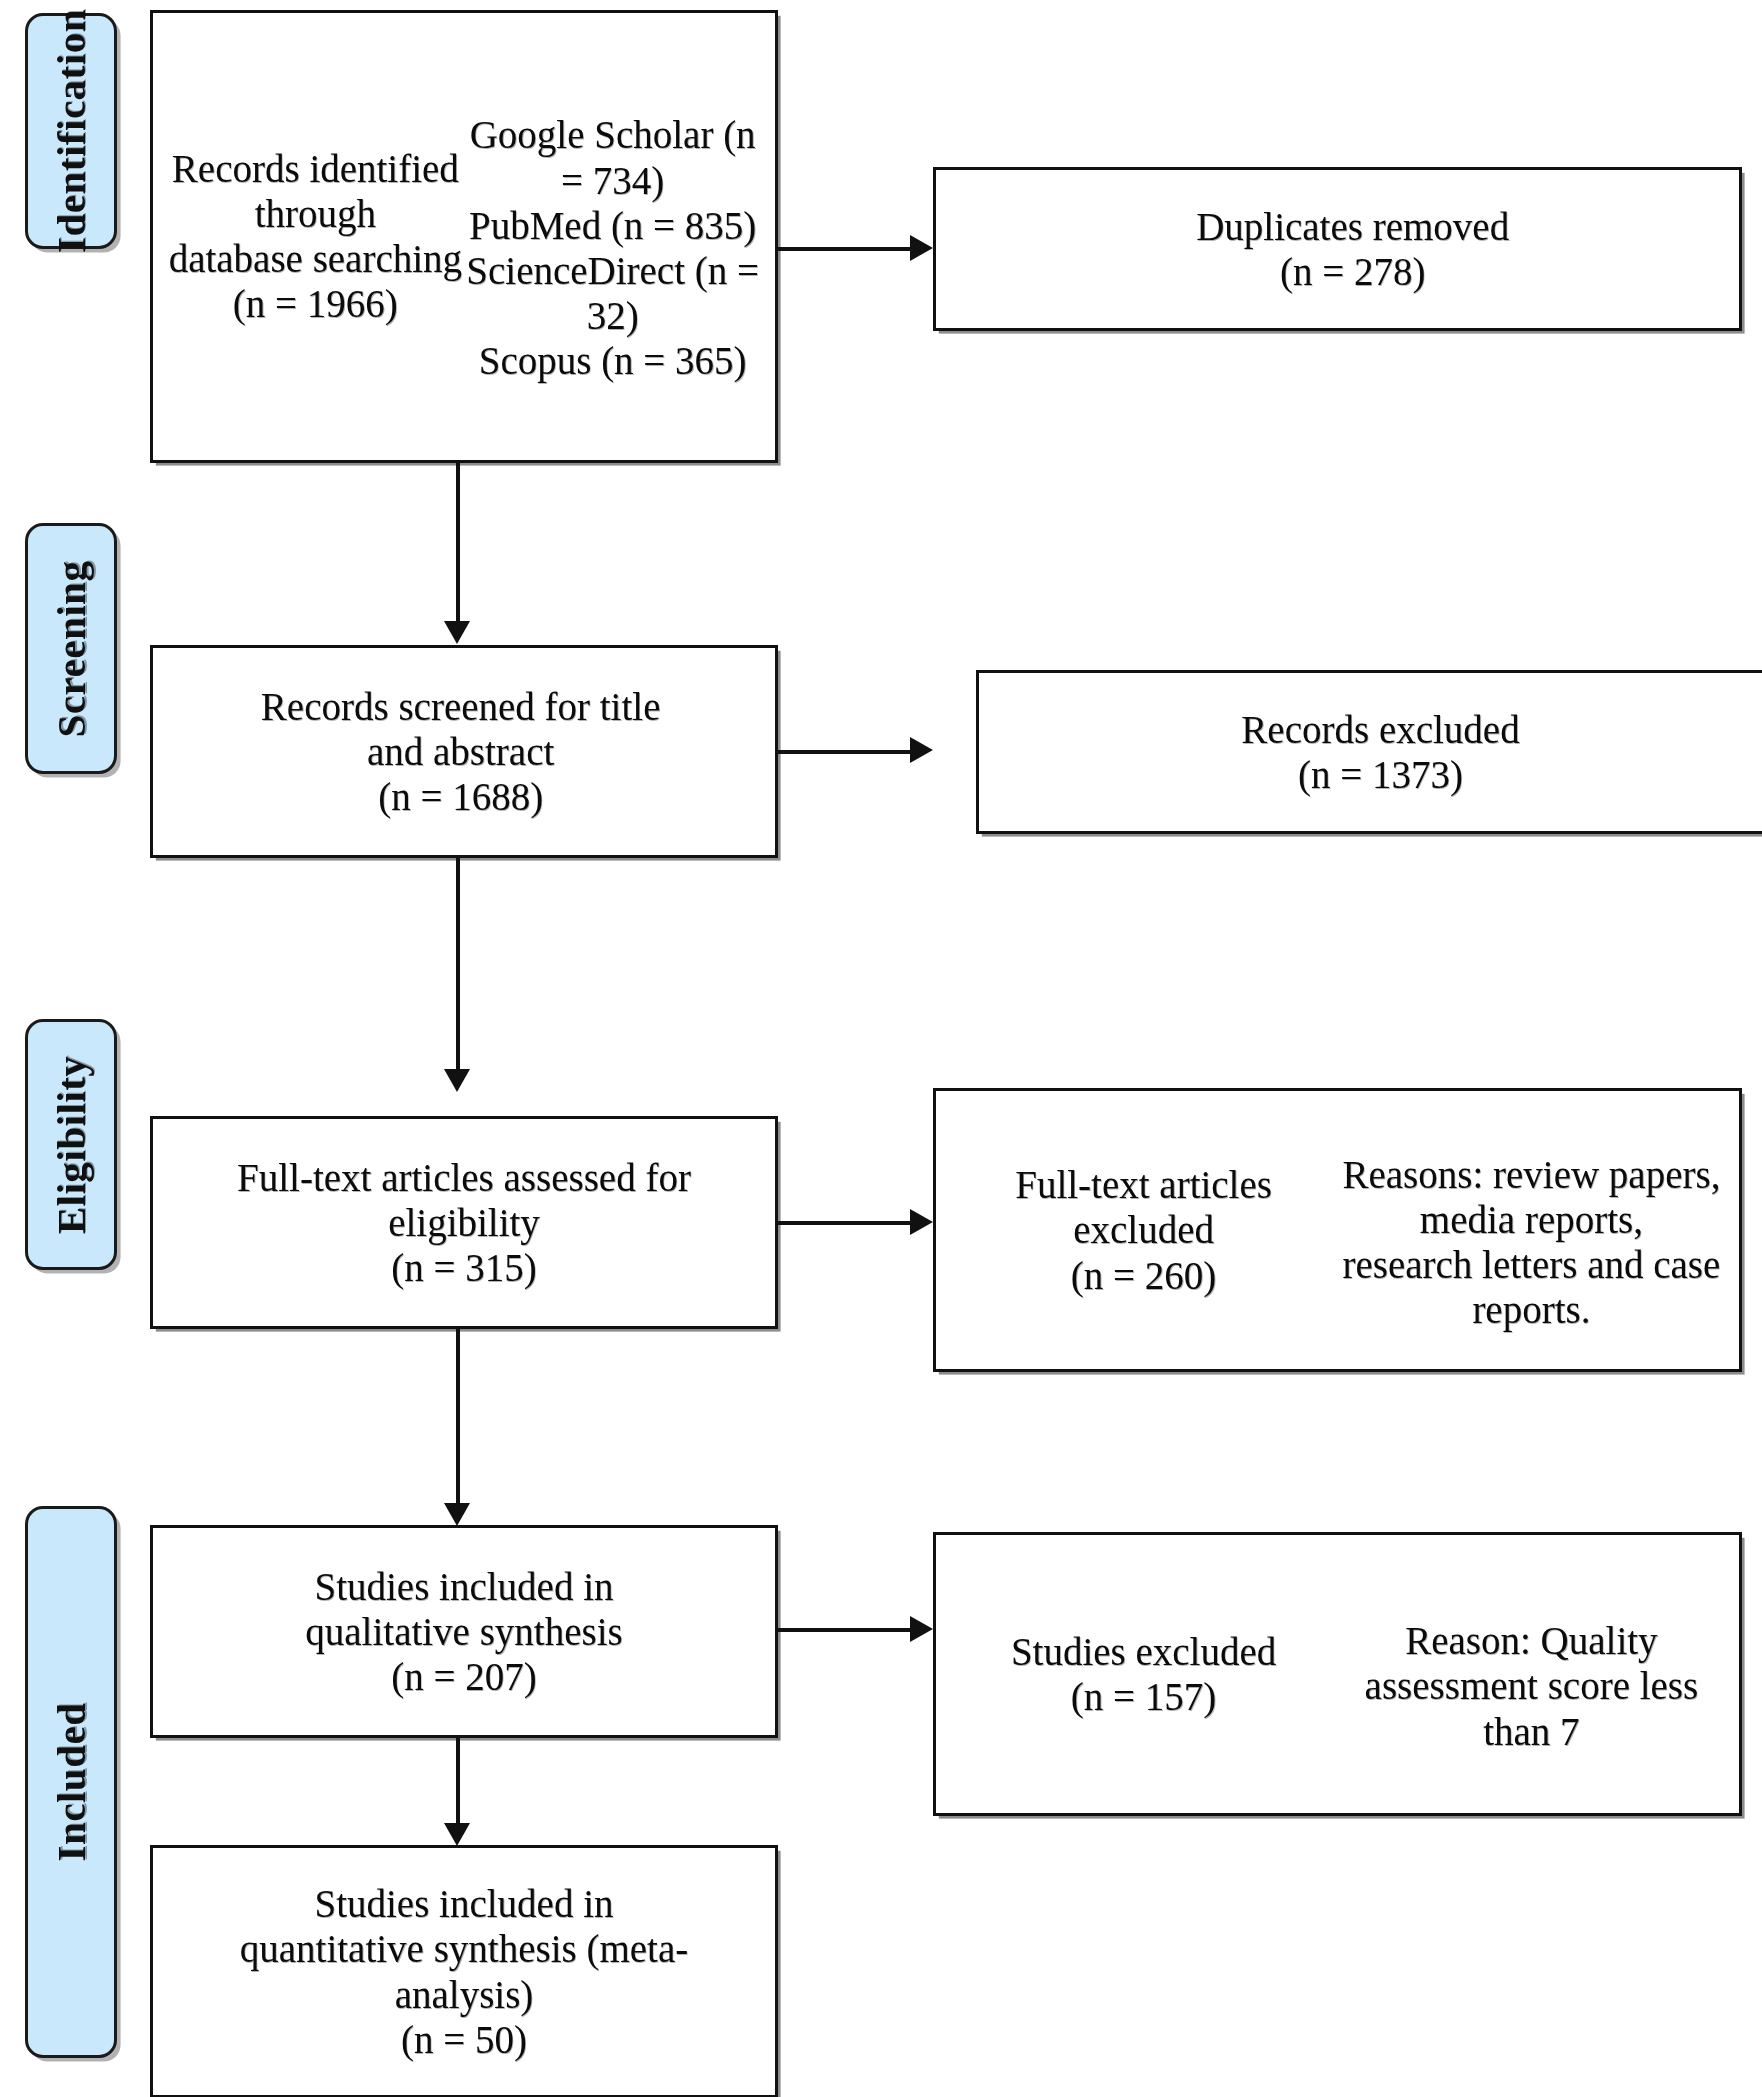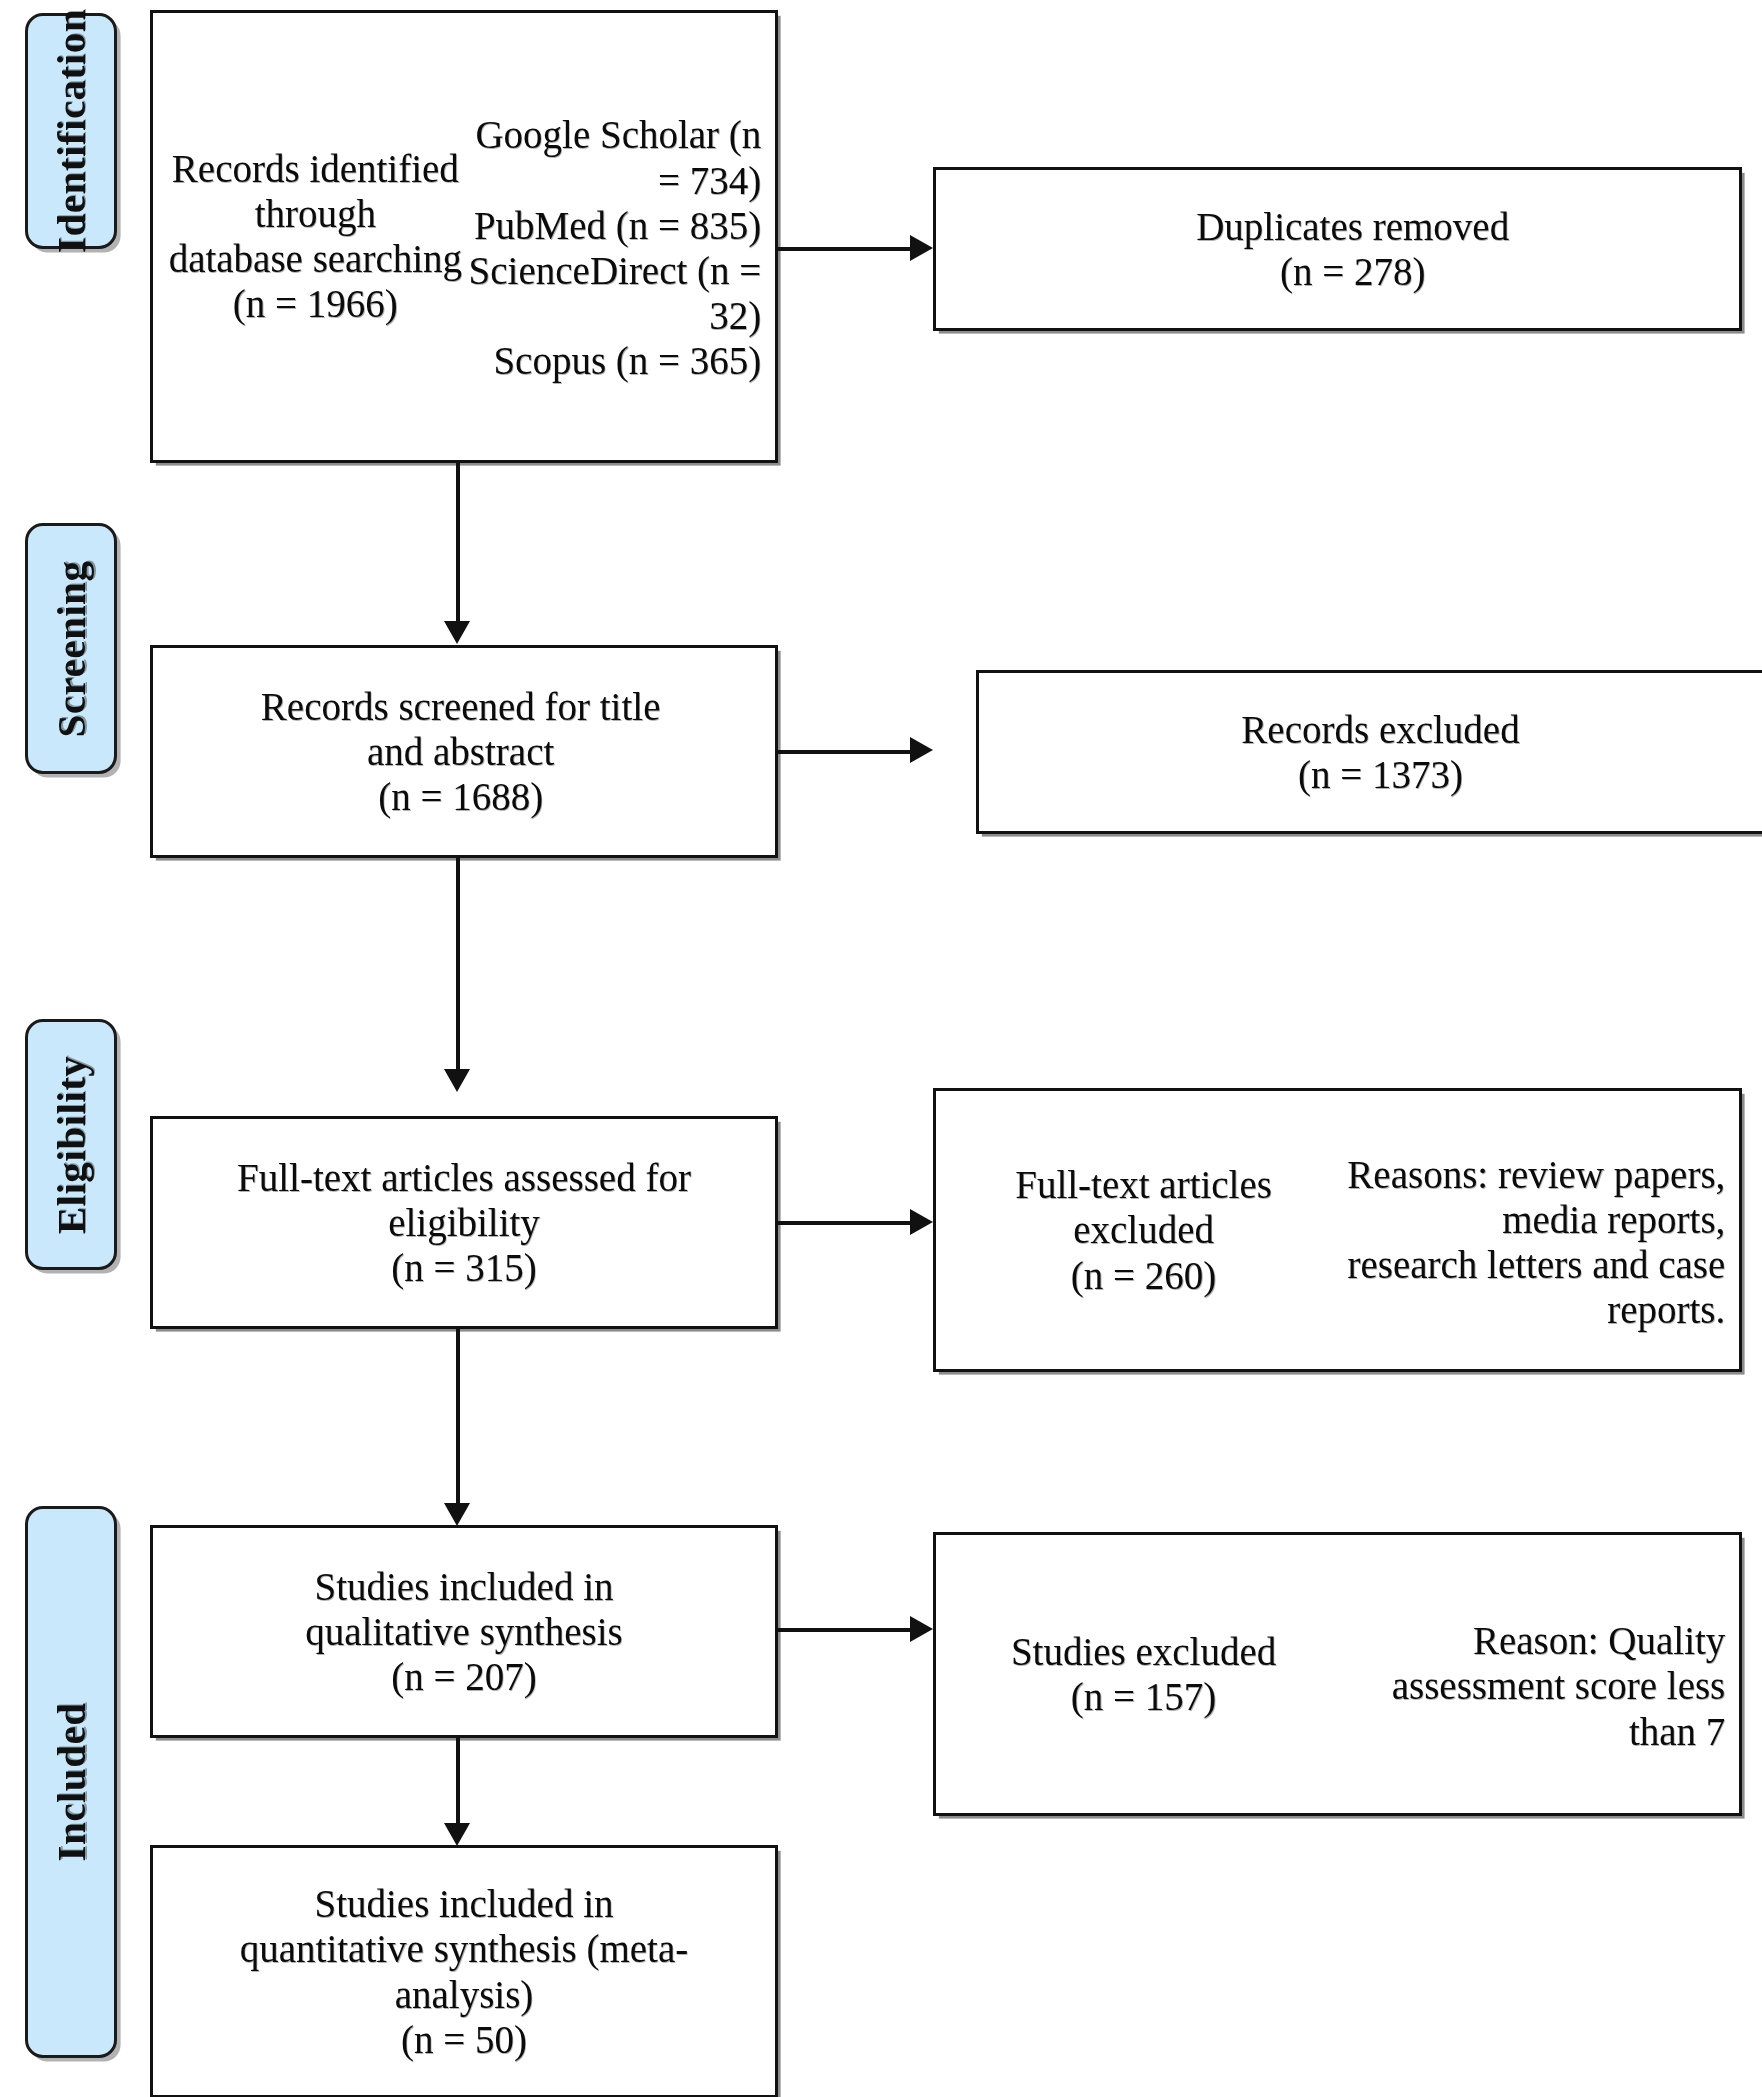--- a/index.html
+++ b/index.html
@@ -63,21 +63,20 @@
     color: #0b0b0b;
     white-space: pre-wrap;
     text-shadow: 0.8px 0.8px 0 rgba(0,0,0,0.30);
   }
   .flow-box .para {
     display: block;
     width: 100%;
   }
   .flow-box .para + .para {
     margin-top: 24px;
-    text-align: right;
   }
 
   
   .vline {
     position: absolute;
     width: 3.7px;
     background: #111111;
   }
   .hline {
     position: absolute;

